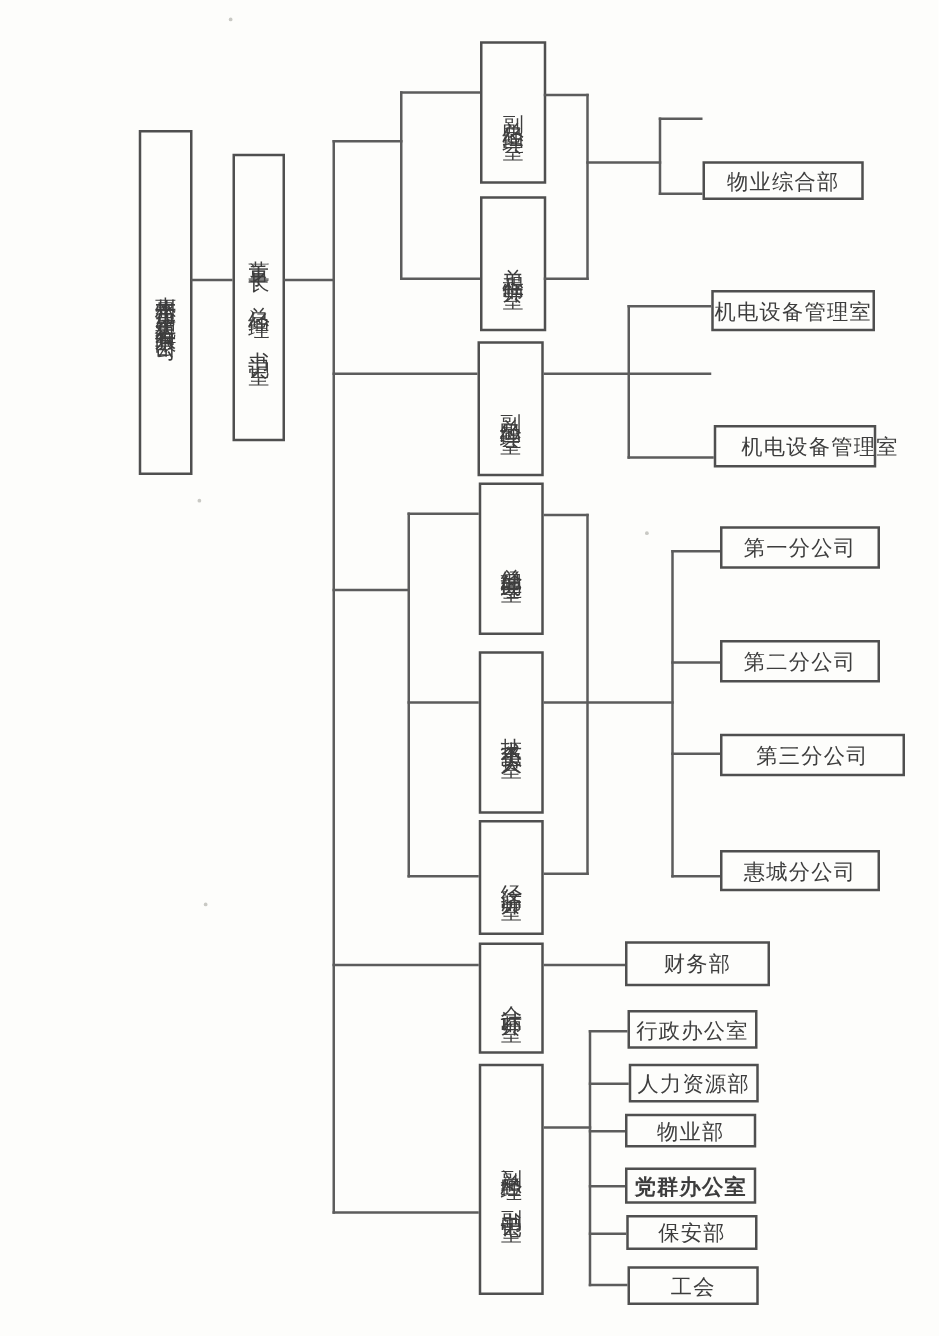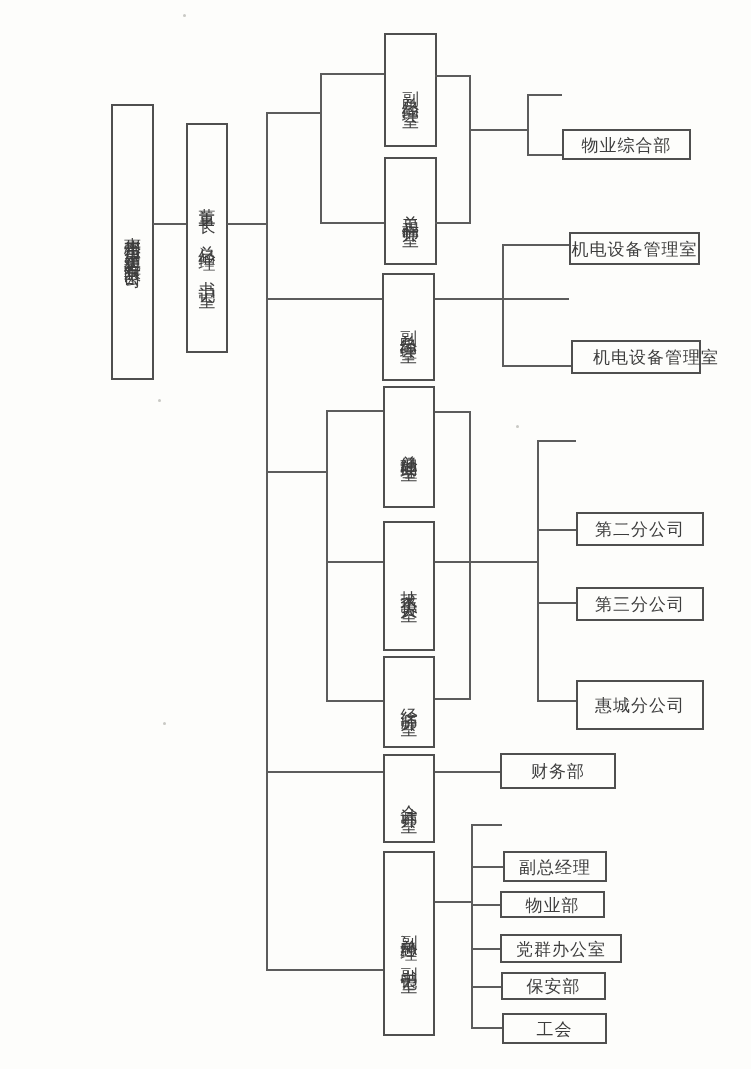--- a/index.html
+++ b/index.html
@@ -31,27 +31,27 @@
   #b-acc{left:383px;top:754px;width:52px;height:89px;}
   #b-dgs{left:383px;top:851px;width:52px;height:185px;}
   
   #b-d1{left:562px;top:82px;width:130px;height:36px;}
   #b-d2{left:562px;top:129px;width:129px;height:31px;}
   #b-d3{left:569px;top:232px;width:131px;height:33px;}
   #b-d4{left:569px;top:278px;width:129px;height:34px;}
   #b-d5{left:571px;top:340px;width:130px;height:34px;padding-left:40px;}
   #b-d6{left:576px;top:421px;width:128px;height:34px;}
   #b-d7{left:576px;top:512px;width:128px;height:34px;text-align:center;}
-  #b-d8{left:576px;top:587px;width:128px;height:34px;}
-  #b-d9{left:576px;top:680px;width:128px;height:50px;}
+  #b-d8{left:576px;top:587px;width:148px;height:34px;}
+  #b-d9{left:576px;top:680px;width:128px;height:33px;}
   #b-d10{left:500px;top:753px;width:116px;height:36px;}
   #b-d11{left:502px;top:808px;width:104px;height:31px;}
   #b-d12{left:503px;top:851px;width:104px;height:31px;}
   #b-d13{left:500px;top:891px;width:105px;height:27px;}
-  #b-d14{left:500px;top:934px;width:122px;height:29px;}
+  #b-d14{left:500px;top:934px;width:105px;height:29px;font-weight:bold;}
   #b-d15{left:501px;top:972px;width:105px;height:28px;}
   #b-d16{left:502px;top:1013px;width:105px;height:31px;}
 </style>
 </head>
 <body>
 
 <div class="stage">
 
   <div class="box vbox ls3" id="b-company">惠州市第一建筑工程有限公司</div>
   <div class="box vbox ls5" id="b-leader">董事长、总经理、书记室</div>
@@ -60,25 +60,27 @@
   <div class="box vbox ls4" id="b-dgm2">副总经理室</div>
   <div class="box vbox ls2" id="b-gma">总经理助理室</div>
   <div class="box vbox ls3" id="b-td">技术负责人室</div>
   <div class="box vbox ls4" id="b-eco">经济师室</div>
   <div class="box vbox ls4" id="b-acc">会计师室</div>
   <div class="box vbox ls3" id="b-dgs">副总经理、副书记室</div>
 
   <div class="box hbox" id="b-d2">物业综合部</div>
   <div class="box hbox" id="b-d3">机电设备管理室</div>
   <div class="box hbox" id="b-d5">机电设备管理室</div>
+  <div class="box hbox" id="b-d6">第一分公司</div>
   <div class="box hbox" id="b-d7">第二分公司</div>
   <div class="box hbox" id="b-d8">第三分公司</div>
   <div class="box hbox" id="b-d9">惠城分公司</div>
   <div class="box hbox" id="b-d10">财务部</div>
-  <div class="box hbox" id="b-d12">副总经理</div>
+  <div class="box hbox" id="b-d11">行政办公室</div>
+  <div class="box hbox" id="b-d12">人力资源部</div>
   <div class="box hbox" id="b-d13">物业部</div>
   <div class="box hbox" id="b-d14">党群办公室</div>
   <div class="box hbox" id="b-d15">保安部</div>
   <div class="box hbox" id="b-d16">工会</div>
 
   <div class="hl" style="left:153px;top:223px;width:33px;"></div>
   <div class="hl" style="left:227px;top:223px;width:40px;"></div>
   <div class="vl" style="left:266px;top:112px;height:859px;"></div>
 
   <div class="hl" style="left:266px;top:112px;width:56px;"></div>

